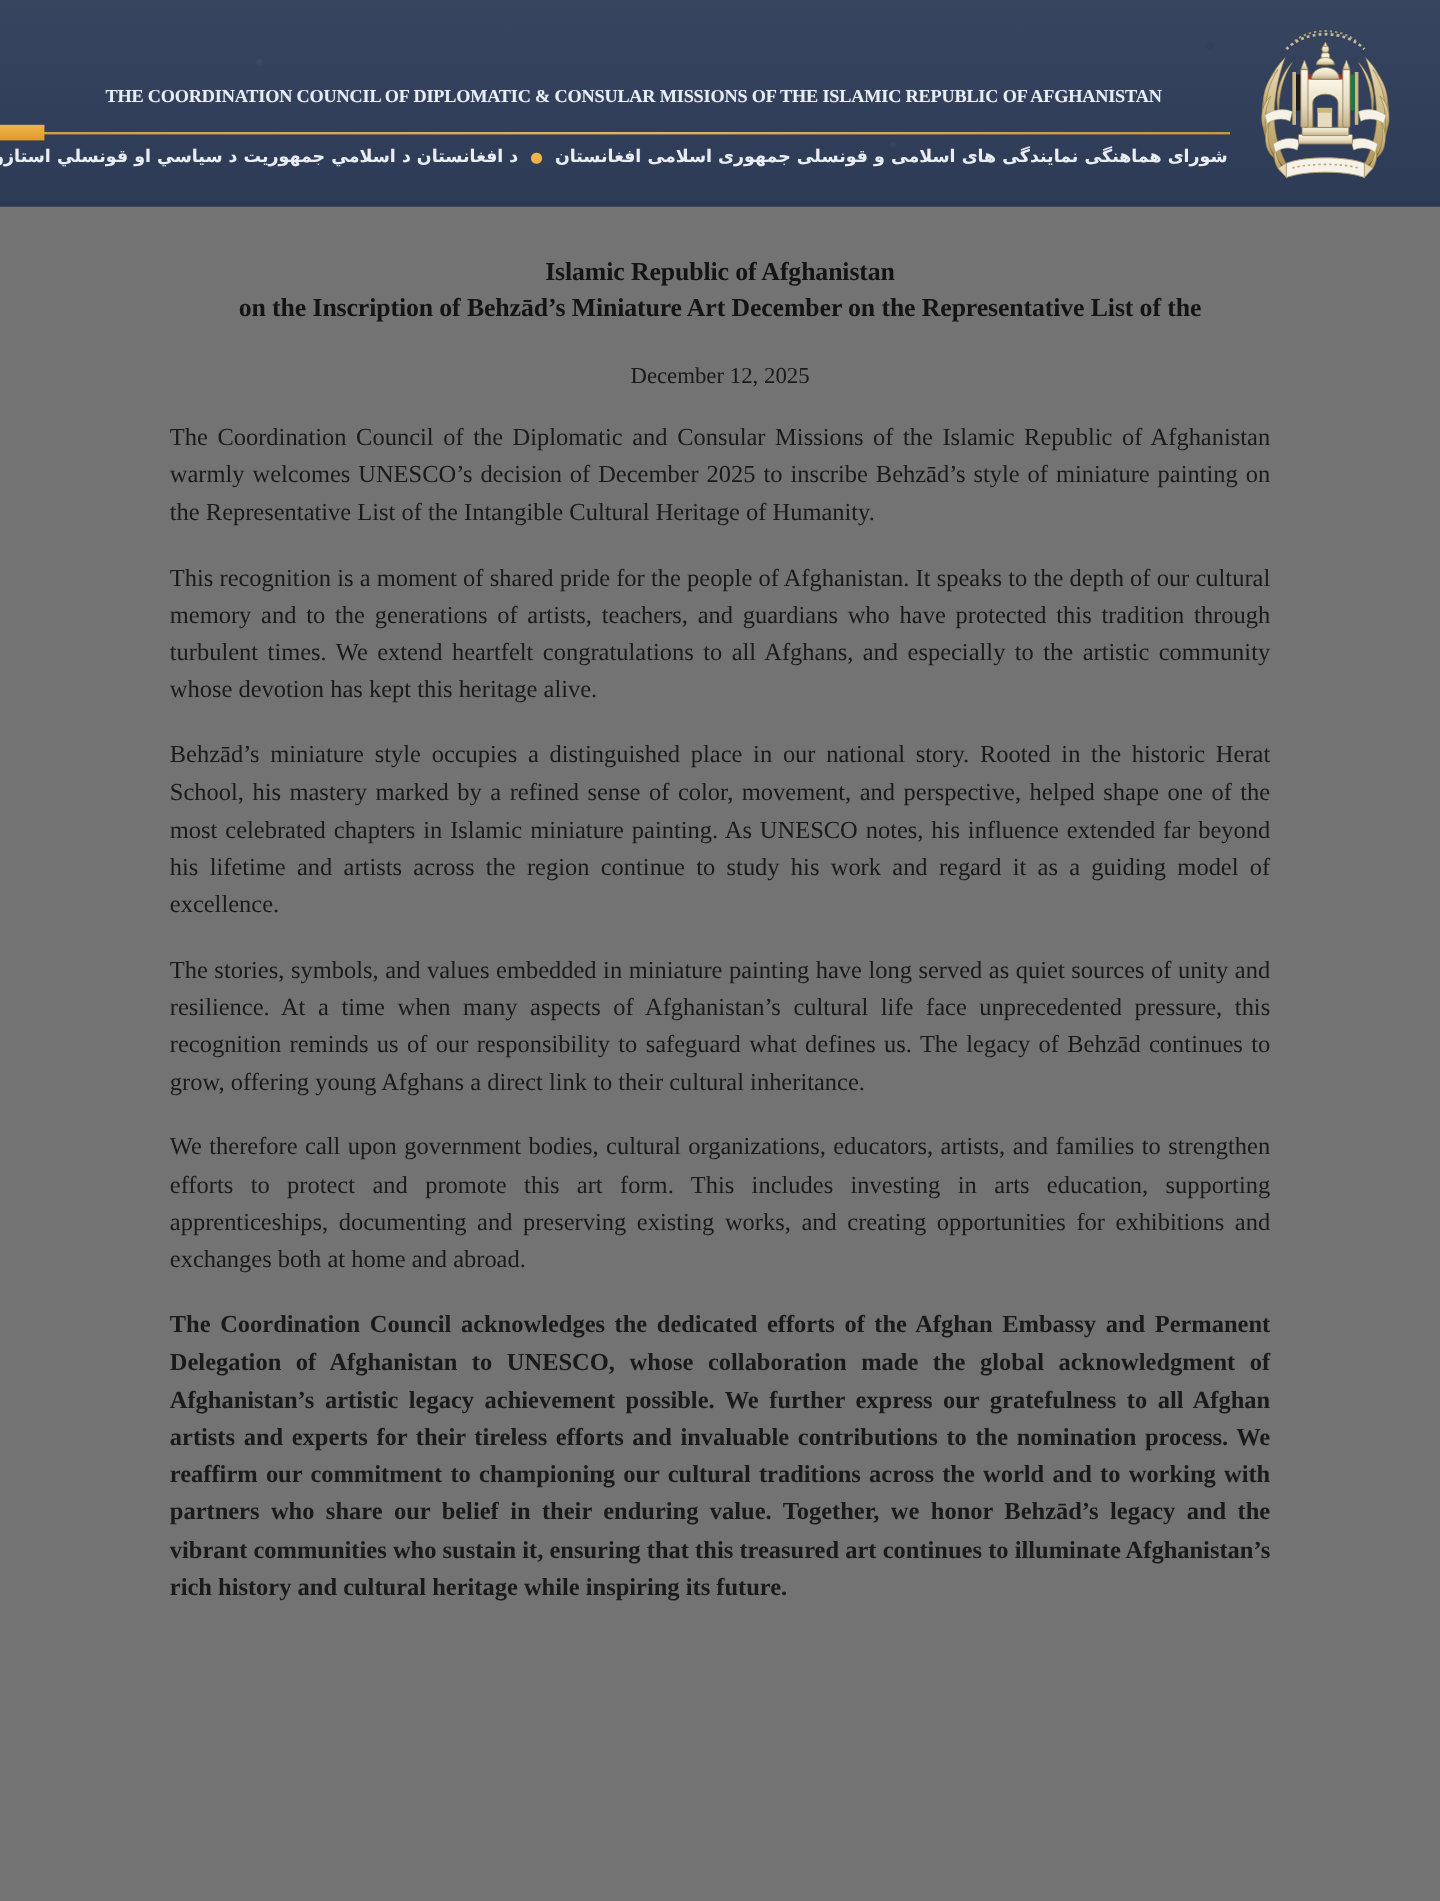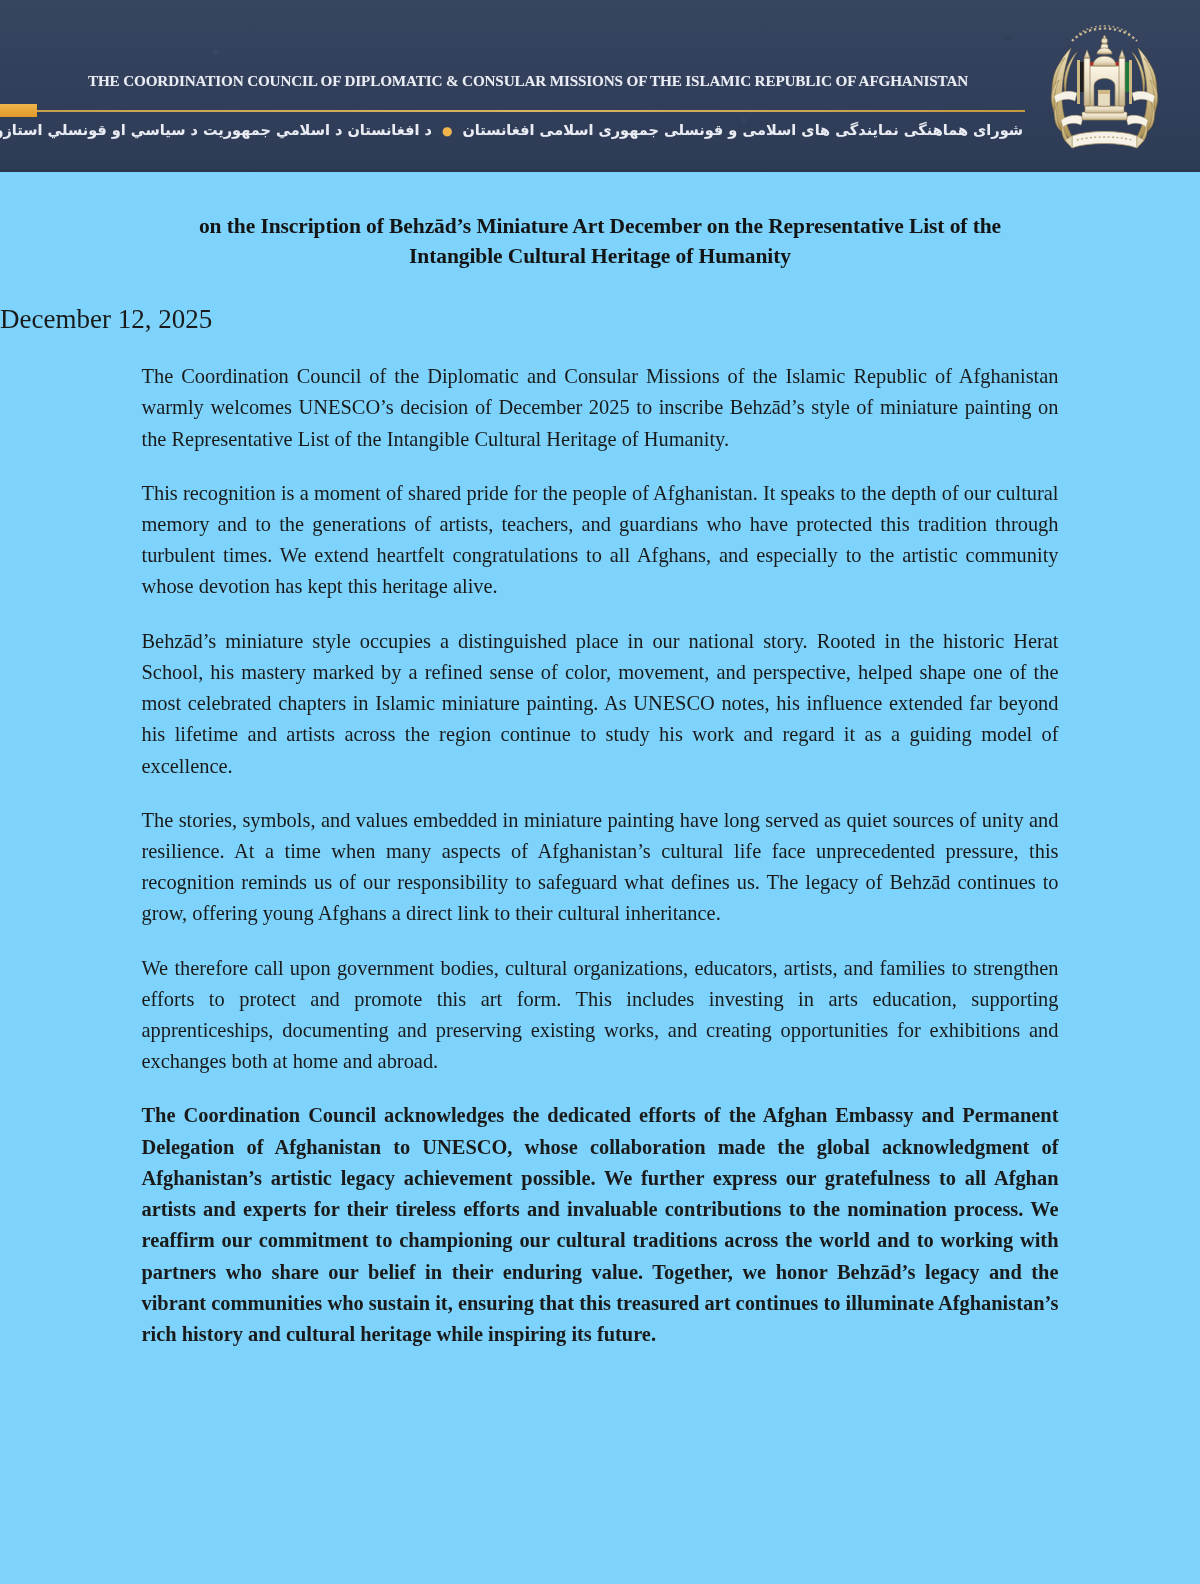--- a/index.html
+++ b/index.html
@@ -12,21 +12,21 @@
     min-height: 1584px;
     font-family: "Liberation Serif", "DejaVu Serif", serif;
     color: #1a1a1a;
     -webkit-font-smoothing: antialiased;
   }
 
   .page {
     position: relative;
     width: 1200px;
     min-height: 1584px;
-    background: #7dd3fc;
+    background: #737373;
     overflow: hidden;
   }
 
   
   .letterhead {
     position: relative;
     width: 1200px;
     height: 172px;
     background: #33405c;
     background-image:
@@ -118,21 +118,22 @@
     font-family: "Liberation Serif", "DejaVu Serif", serif;
     font-size: 21.5px;
     font-weight: 700;
     line-height: 1.38;
     color: #141414;
     letter-spacing: -0.1px;
   }
 
   .datestamp {
     margin-top: 30px;
-    font-size: 27px;
+    text-align: center;
+    font-size: 19px;
     line-height: 1.4;
     color: #1a1a1a;
   }
 
   .body-col {
     margin: 22px auto 0 auto;
     width: 917px;
   }
   .para {
     font-family: "Liberation Serif", "DejaVu Serif", serif;
@@ -246,22 +247,22 @@
         <path d="M50,132 C63,128 92,128 105,132" fill="none" stroke="#b9a87e" stroke-width="1.4" stroke-dasharray="2 2.4"></path>
         <path d="M45,128 L38,132 L45,140 Z" fill="#e3d7b6" stroke="#ab9a70" stroke-width="0.6"></path>
         <path d="M110,128 L117,132 L110,140 Z" fill="#e3d7b6" stroke="#ab9a70" stroke-width="0.6"></path>
       </svg>
     </div>
   </div>
 
   <div class="doc">
 
     <div class="title-block">
+      <div class="title-line">Islamic Republic of Afghanistan</div>
       <div class="title-line">on the Inscription of Behzād’s Miniature Art December on the Representative List of the</div>
-      <div class="title-line">Intangible Cultural Heritage of Humanity</div>
     </div>
 
     <div class="datestamp">December 12, 2025</div>
 
     <div class="body-col">
       <p class="para">The Coordination Council of the Diplomatic and Consular Missions of the Islamic Republic of Afghanistan warmly welcomes UNESCO’s decision of December 2025 to inscribe Behzād’s style of miniature painting on the Representative List of the Intangible Cultural Heritage of Humanity.</p>
       <p class="para">This recognition is a moment of shared pride for the people of Afghanistan. It speaks to the depth of our cultural memory and to the generations of artists, teachers, and guardians who have protected this tradition through turbulent times. We extend heartfelt congratulations to all Afghans, and especially to the artistic community whose devotion has kept this heritage alive.</p>
       <p class="para">Behzād’s miniature style occupies a distinguished place in our national story. Rooted in the historic Herat School, his mastery marked by a refined sense of color, movement, and perspective, helped shape one of the most celebrated chapters in Islamic miniature painting. As UNESCO notes, his influence extended far beyond his lifetime and artists across the region continue to study his work and regard it as a guiding model of excellence.</p>
       <p class="para">The stories, symbols, and values embedded in miniature painting have long served as quiet sources of unity and resilience. At a time when many aspects of Afghanistan’s cultural life face unprecedented pressure, this recognition reminds us of our responsibility to safeguard what defines us. The legacy of Behzād continues to grow, offering young Afghans a direct link to their cultural inheritance.</p>
       <p class="para">We therefore call upon government bodies, cultural organizations, educators, artists, and families to strengthen efforts to protect and promote this art form. This includes investing in arts education, supporting apprenticeships, documenting and preserving existing works, and creating opportunities for exhibitions and exchanges both at home and abroad.</p>

